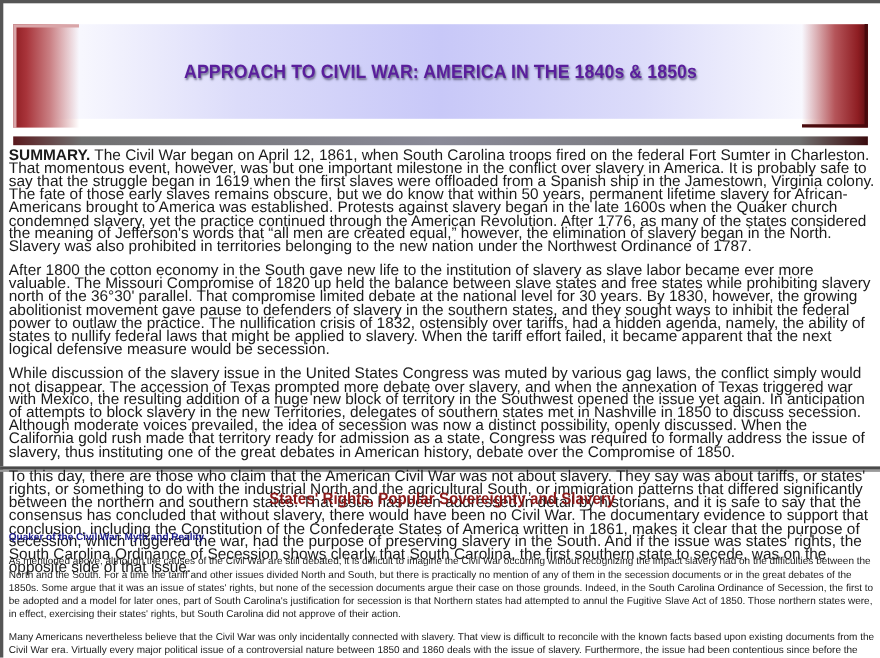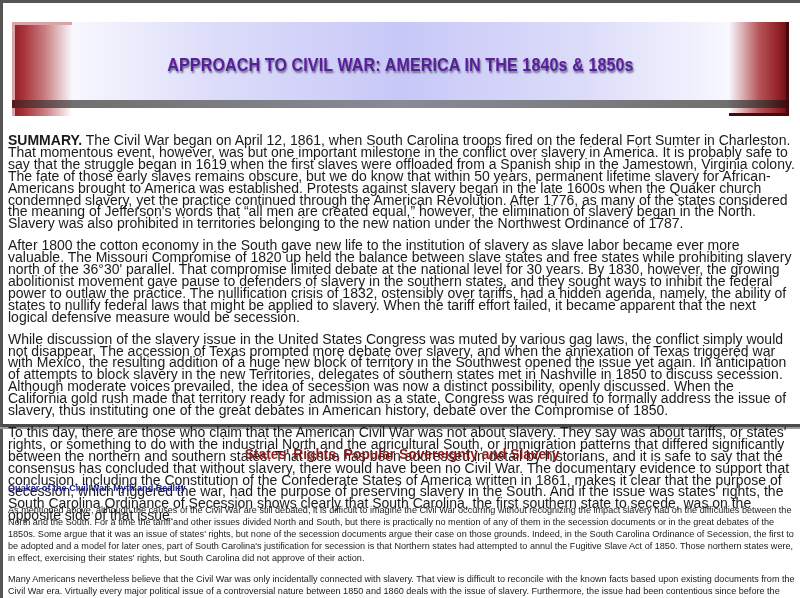--- a/index.html
+++ b/index.html
@@ -21,21 +21,21 @@
     box-sizing: border-box;
     border-top: 3px solid #4a4a4a;
     border-left: 3px solid #555;
     background: #fff;
   }
   .divider-shadow {
     position: absolute; left: 0; top: 427px; width: 800px; height: 2px;
     background: #9a9a9a;
   }
   .banner {
-    position: absolute; left: 12px; top: 22px; width: 500px; height: 86px;
+    position: absolute; left: 12px; top: 22px; width: 500px; height: 110px;
     width: 777px;
   }
   .banner-cap {
     position: absolute; top: 0; width: 60px; height: 94px;
   }
   .banner-cap.left {
     left: 0;
     background: linear-gradient(to right, #8e1d22 0%, #a8343a 20%, #c97e82 55%, rgba(255,255,255,0) 100%);
     box-shadow: inset 3px 3px 0 #d9a5a8;
   }

